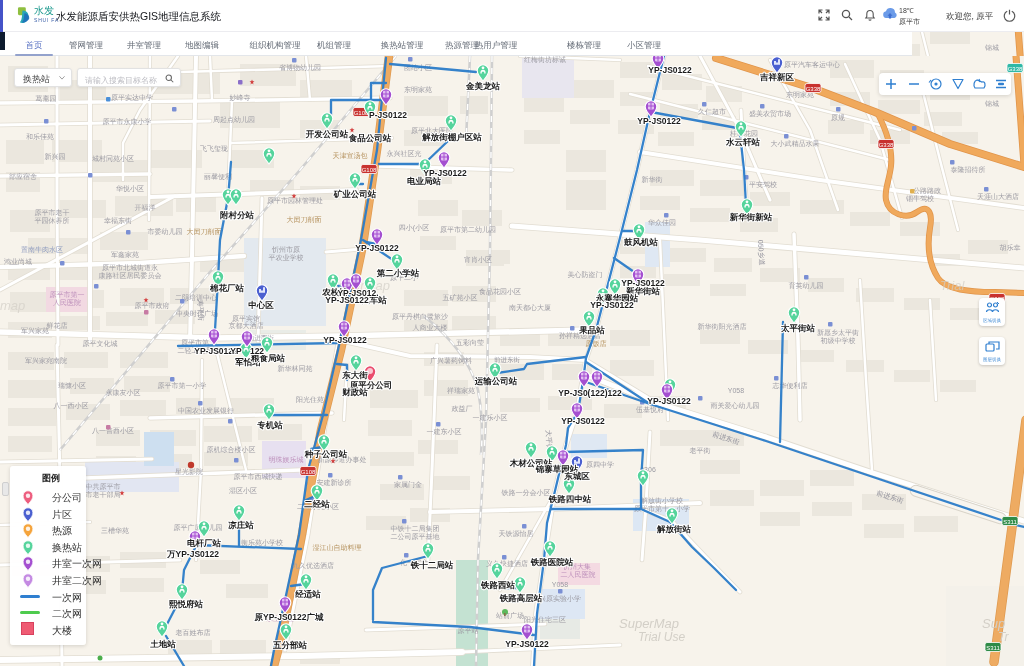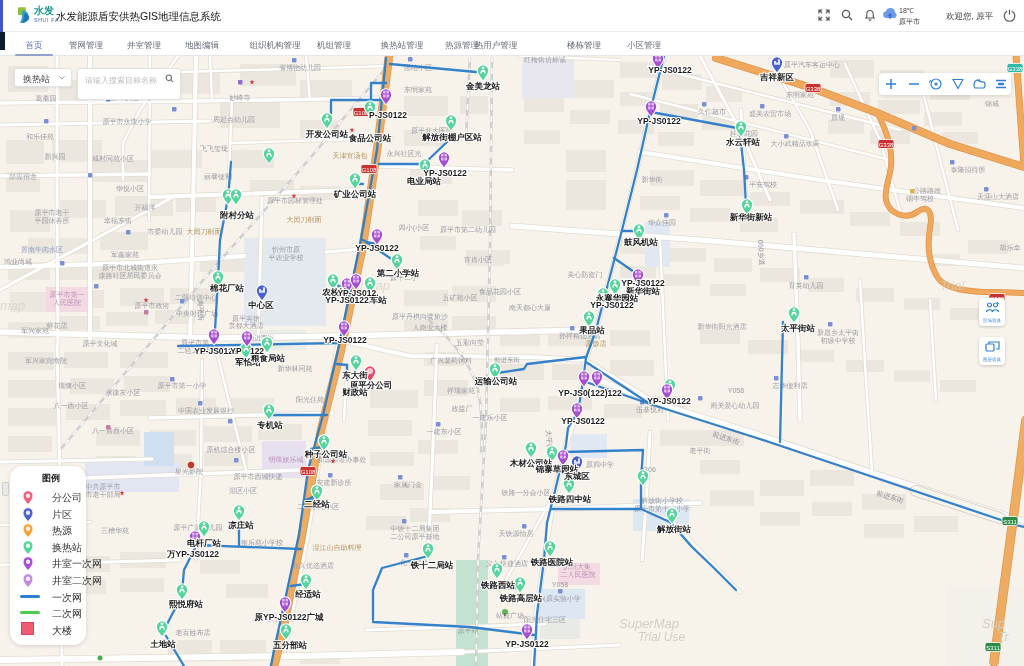--- a/index.html
+++ b/index.html
@@ -2,48 +2,48 @@
 <html><head><meta charset="utf-8">
 <style>
 *{margin:0;padding:0;box-sizing:border-box}
 html,body{width:1024px;height:666px;overflow:hidden;font-family:"Liberation Sans",sans-serif}
 #app{position:relative;width:1024px;height:666px;background:#f7f3eb}
 
 #hdr{position:absolute;left:0;top:0;width:1024px;height:32px;background:#fff;border-bottom:1px solid #ececf0}
 #hdr .lstrip{position:absolute;left:0;top:0;width:3px;height:32px;background:#4553c8}
 #logo{position:absolute;left:16px;top:4px}
 #sftxt{position:absolute;left:34px;top:6px;line-height:1}
-#sftxt .a{font-size:10px;font-weight:bold;color:#18988c;letter-spacing:0}
+#sftxt .a{font-size:10px;font-weight:normal;color:#18988c;letter-spacing:0}
 #sftxt .b{font-size:5px;color:#3a5fa8;letter-spacing:.8px;margin-top:2px}
 #title{position:absolute;left:56px;top:10px;font-size:10.5px;font-weight:normal;color:#15171c;letter-spacing:0}
 .hic{position:absolute;top:9px;color:#555}
 #weather{position:absolute;left:899px;top:5px;font-size:7px;color:#3c3c3c;line-height:11px}
 #welcome{position:absolute;left:946px;top:11px;font-size:8.5px;color:#3a3a3a}
 
-#nav{position:absolute;left:0;top:32px;width:1024px;height:24px;background:#fff;border-bottom:1px solid #e3e6ea}
+#nav{position:absolute;left:0;top:32px;width:912px;height:24px;background:#fff;border-bottom:1px solid #e3e6ea}
 #nav .dstrip{position:absolute;left:0;top:0;width:5px;height:18px;background:#0d1b2e}
 .nvi{position:absolute;top:8px;font-size:8.5px;color:#646b76;white-space:nowrap;transform:translateX(-50%)}
 .nvi.act{color:#5b74c4}
 #navu{position:absolute;left:15px;top:22px;width:38px;height:2px;background:#93a2cc;border-radius:2px}
 
 #map{position:absolute;left:0;top:56px;width:1024px;height:610px;overflow:hidden}
 
 .sbox{position:absolute;background:#fff;border:1px solid #e2e2e2;border-radius:3px;box-shadow:0 1px 3px rgba(0,0,0,.08)}
 #sel{left:14px;top:12px;width:58px;height:19px}
 #sel span{position:absolute;left:8px;top:4px;font-size:9px;color:#444}
 #sel .chev{position:absolute;right:6px;top:6px;width:6px;height:6px;color:#999}
-#inp{left:77px;top:12px;width:104px;height:32px}
+#inp{left:77px;top:12px;width:104px;height:19px}
 #inp span{position:absolute;left:7px;top:6px;font-size:8px;color:#bcbcc2;letter-spacing:0}
 
 #ctrl{position:absolute;left:879px;top:17px;width:132px;height:22px;background:#fff;border-radius:4px;box-shadow:0 1px 4px rgba(0,0,0,.15)}
 
 .sideb{position:absolute;width:26px;height:28px;background:#fff;border-radius:4px;box-shadow:0 1px 3px rgba(0,0,0,.2);text-align:center}
 .sideb .t{font-size:5px;color:#2f7fd0;transform:scale(.9);margin-top:-1px}
 
-#legend{position:absolute;left:10px;top:410px;width:76px;height:179px;background:rgba(255,255,255,.96);border-radius:13px;box-shadow:0 1px 4px rgba(0,0,0,.15);padding:4px 0 0 6px}
+#legend{position:absolute;left:10px;top:410px;width:76px;height:179px;background:rgba(255,255,255,.96);border-radius:3px;box-shadow:0 1px 4px rgba(0,0,0,.15);padding:4px 0 0 6px}
 #legend .ti{font-size:9px;font-weight:bold;color:#222;margin:2px 0 3px 26px}
 .lrow{height:16.6px;position:relative}
 .lrow .tx{position:absolute;left:36px;top:3px;font-size:10px;color:#333;white-space:nowrap}
 #ltab{position:absolute;left:2px;top:426px;width:7px;height:14px;background:#e8e8e8;border:1px solid #cfcfcf;border-radius:2px}
 #actw{position:absolute;left:860px;top:520px;color:#a0a09a}
 #actw .l1{font-size:13.5px}
 #actw .l2{font-size:8px;margin-top:4px}
 </style></head><body>
 <div id="app">
 <svg id="mapsvg" width="1024" height="610" viewBox="0 56 1024 610" style="position:absolute;left:0;top:0">

